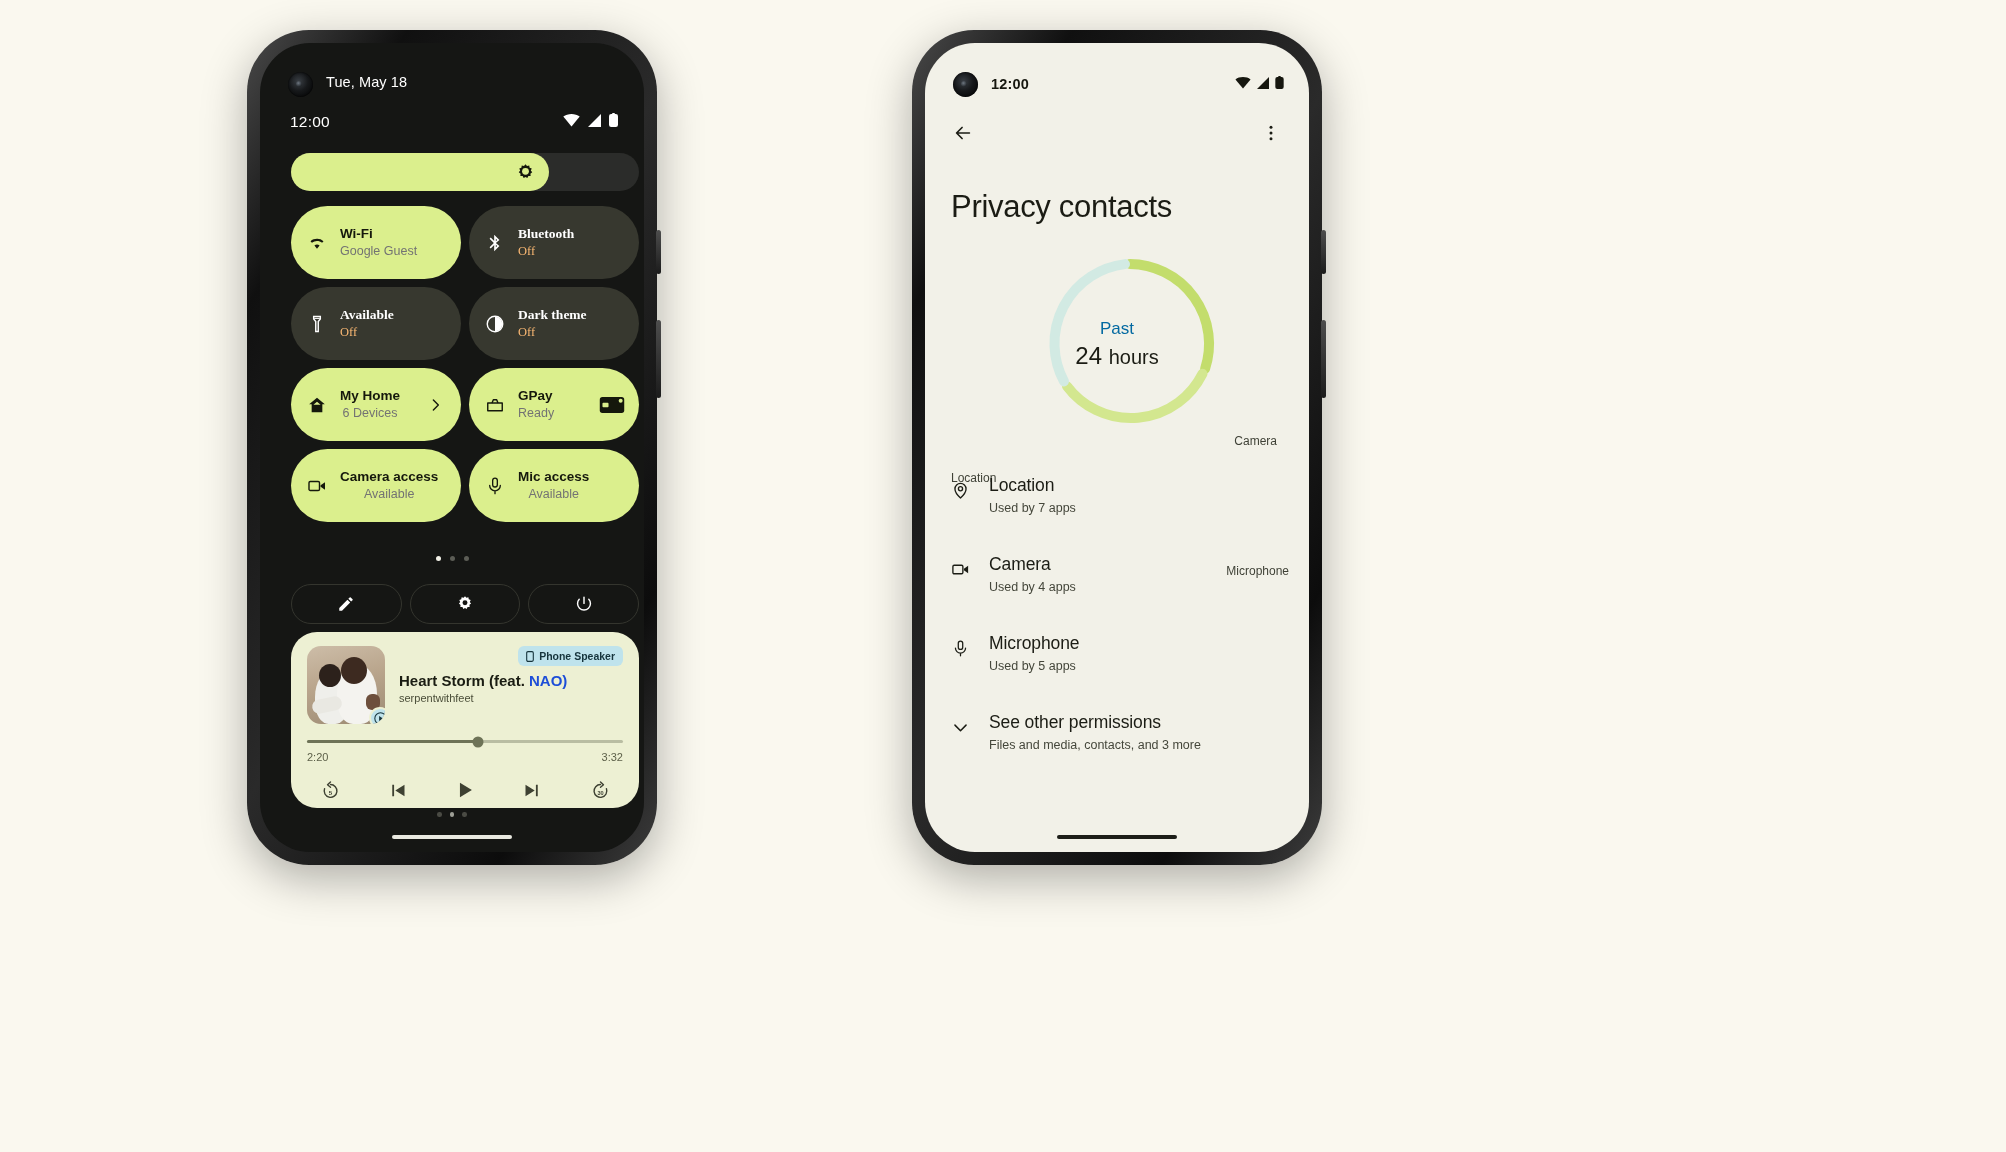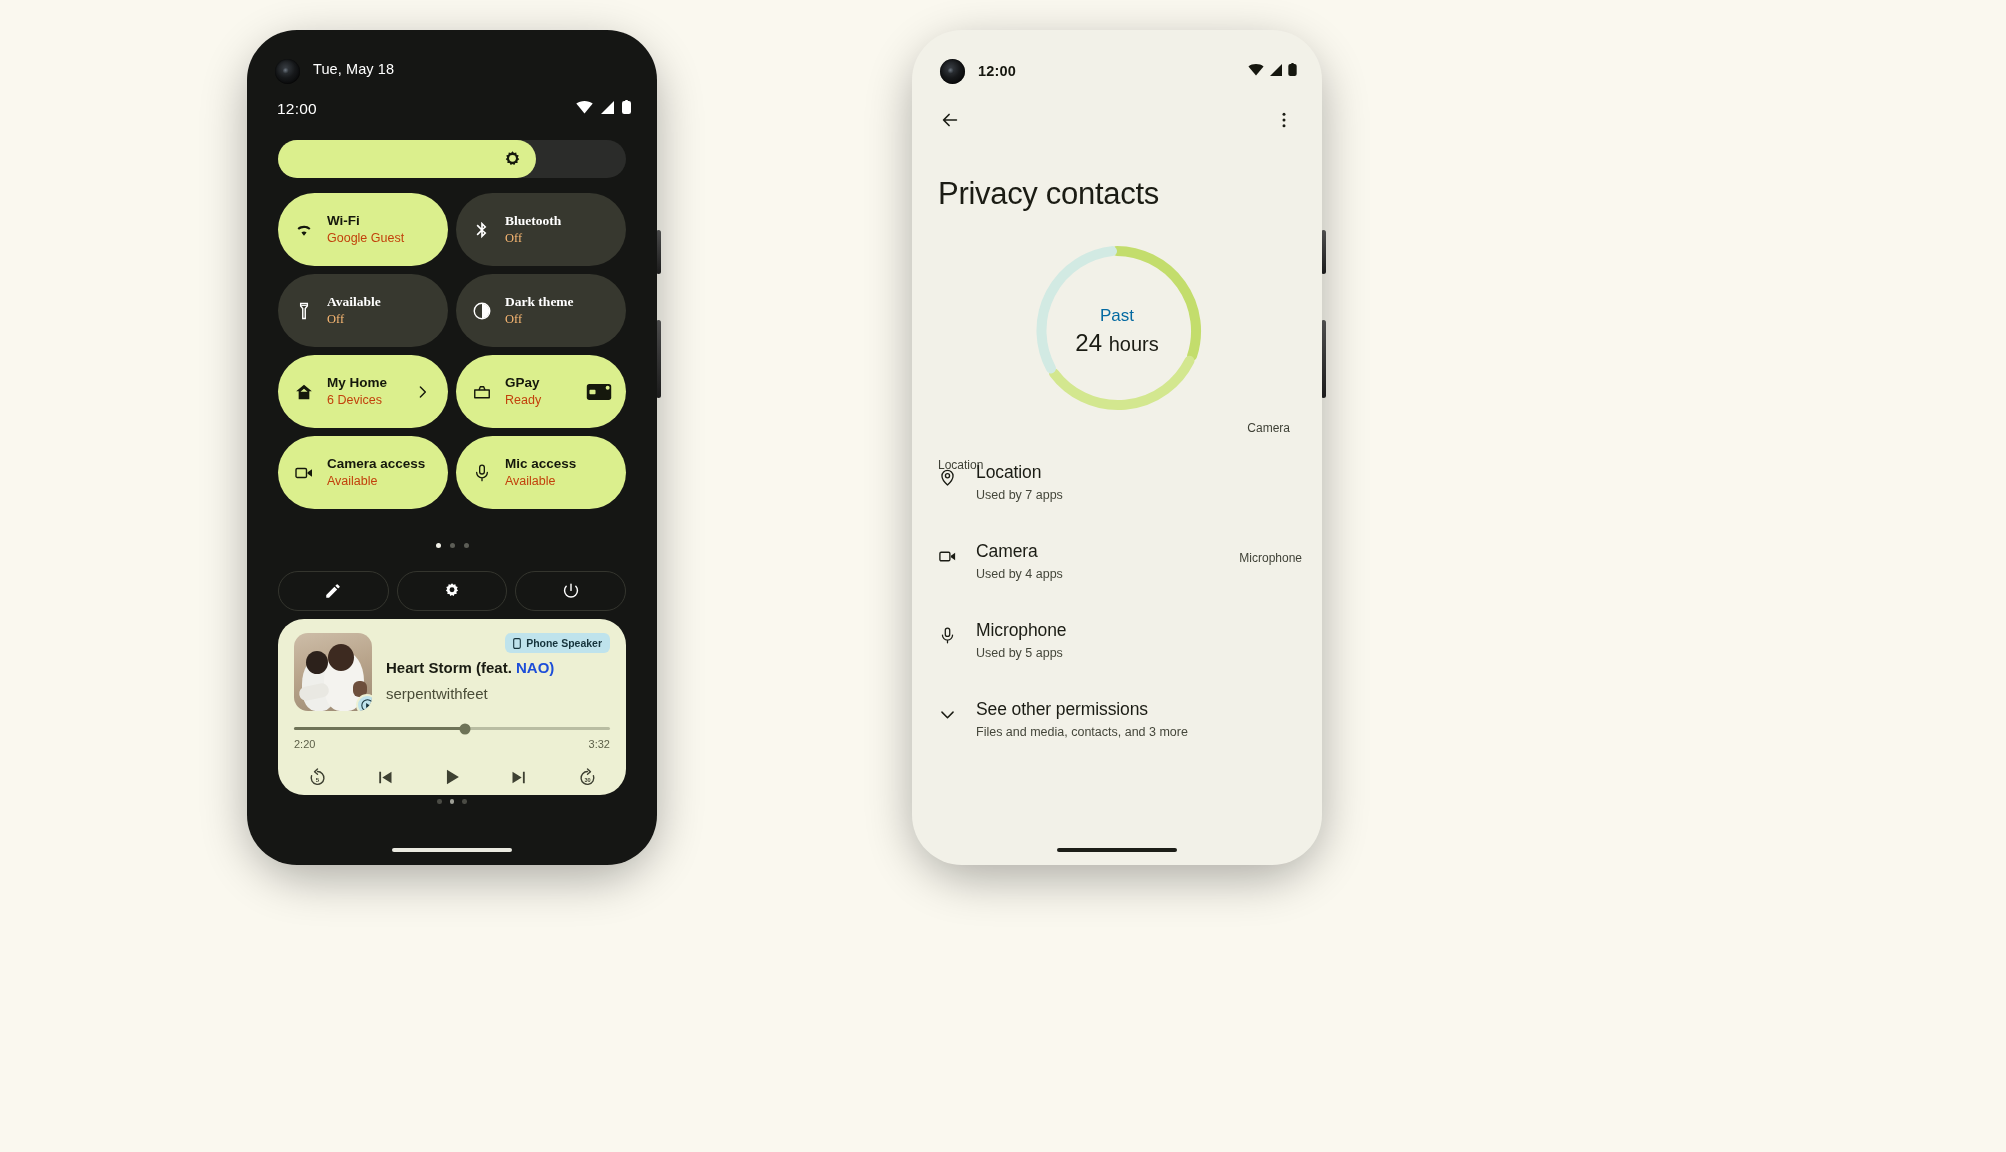--- a/index.html
+++ b/index.html
@@ -9,20 +9,21 @@
     font-family: "Liberation Sans", sans-serif;
     overflow: hidden;
     position: relative;
   }
 
   
   .phone {
     position: absolute;
     border-radius: 62px;
     background: linear-gradient(120deg,#4a4a4a 0%,#101010 18%,#2a2a2a 50%,#0c0c0c 82%,#3d3d3d 100%);
+    padding: 13px;
     box-shadow: 0 14px 46px rgba(0,0,0,.30);
   }
   .phone-inner {
     width: 100%; height: 100%;
     border-radius: 50px;
     overflow: hidden;
     position: relative;
   }
   .side-btn {
     position: absolute;
@@ -101,21 +102,21 @@
     gap: 13px;
     position:relative;
   }
   .tile.on  { background:#dbef8d; }
   .tile.off { background:#37382f;font-family:Liberation Serif, serif; }
   .tile-icon { width:20px; height:20px; flex:0 0 20px; display:flex; align-items:center; justify-content:center; }
   .tile-text { display:flex; flex-direction:column; gap:1px; min-width:0; }
   .tile-title { font-size:13.5px; font-weight:700; line-height:1.25; white-space:nowrap; }
   .tile-sub   { font-size:12.5px; font-weight:400; line-height:1.25; white-space:nowrap; }
   .tile.on  .tile-title { color:#15180c; }
-  .tile.on  .tile-sub   { color:#c2410c; }
+  .tile.on  .tile-sub   { color:#737373;text-align:center; }
   .tile.off .tile-title { color:#ffffff; }
   .tile.off .tile-sub   { color:#fdba74; }
   .tile-chevron { position:absolute; right:17px; top:50%; transform:translateY(-50%); }
   .tile-trailing { position:absolute; right:14px; top:50%; transform:translateY(-50%); }
 
   
   .page-dots {
     position:absolute; left:0; width:100%; top:513px;
     display:flex; justify-content:center; gap:9px;
   }
@@ -162,21 +163,21 @@
   .art-badge {
     position:absolute; right:-6px; bottom:-5px;
     width:22px; height:22px; border-radius:50%;
     background:#bfe3ec;
     display:flex; align-items:center; justify-content:center;
     border:2px solid #edf0d3;
   }
   .media-meta { padding-top:26px; min-width:0; }
   .media-title { font-size:15px; font-weight:700; color:#1a1c12; white-space:nowrap; }
   .media-title .feat-dim { font-weight:700; color:#1d4ed8; }
-  .media-artist { font-size:15px; color:#4a4d38; margin-top:9px; }
+  .media-artist { font-size:11px; color:#4a4d38; margin-top:3px; }
   .speaker-badge {
     position:absolute; right:16px; top:14px;
     height:20px;
     background:#bfe3ec;
     border-radius:6px;
     display:flex; align-items:center; gap:5px;
     padding:0 8px;
     font-size:10.5px; font-weight:700; color:#16343c;
     white-space:nowrap;
   }

